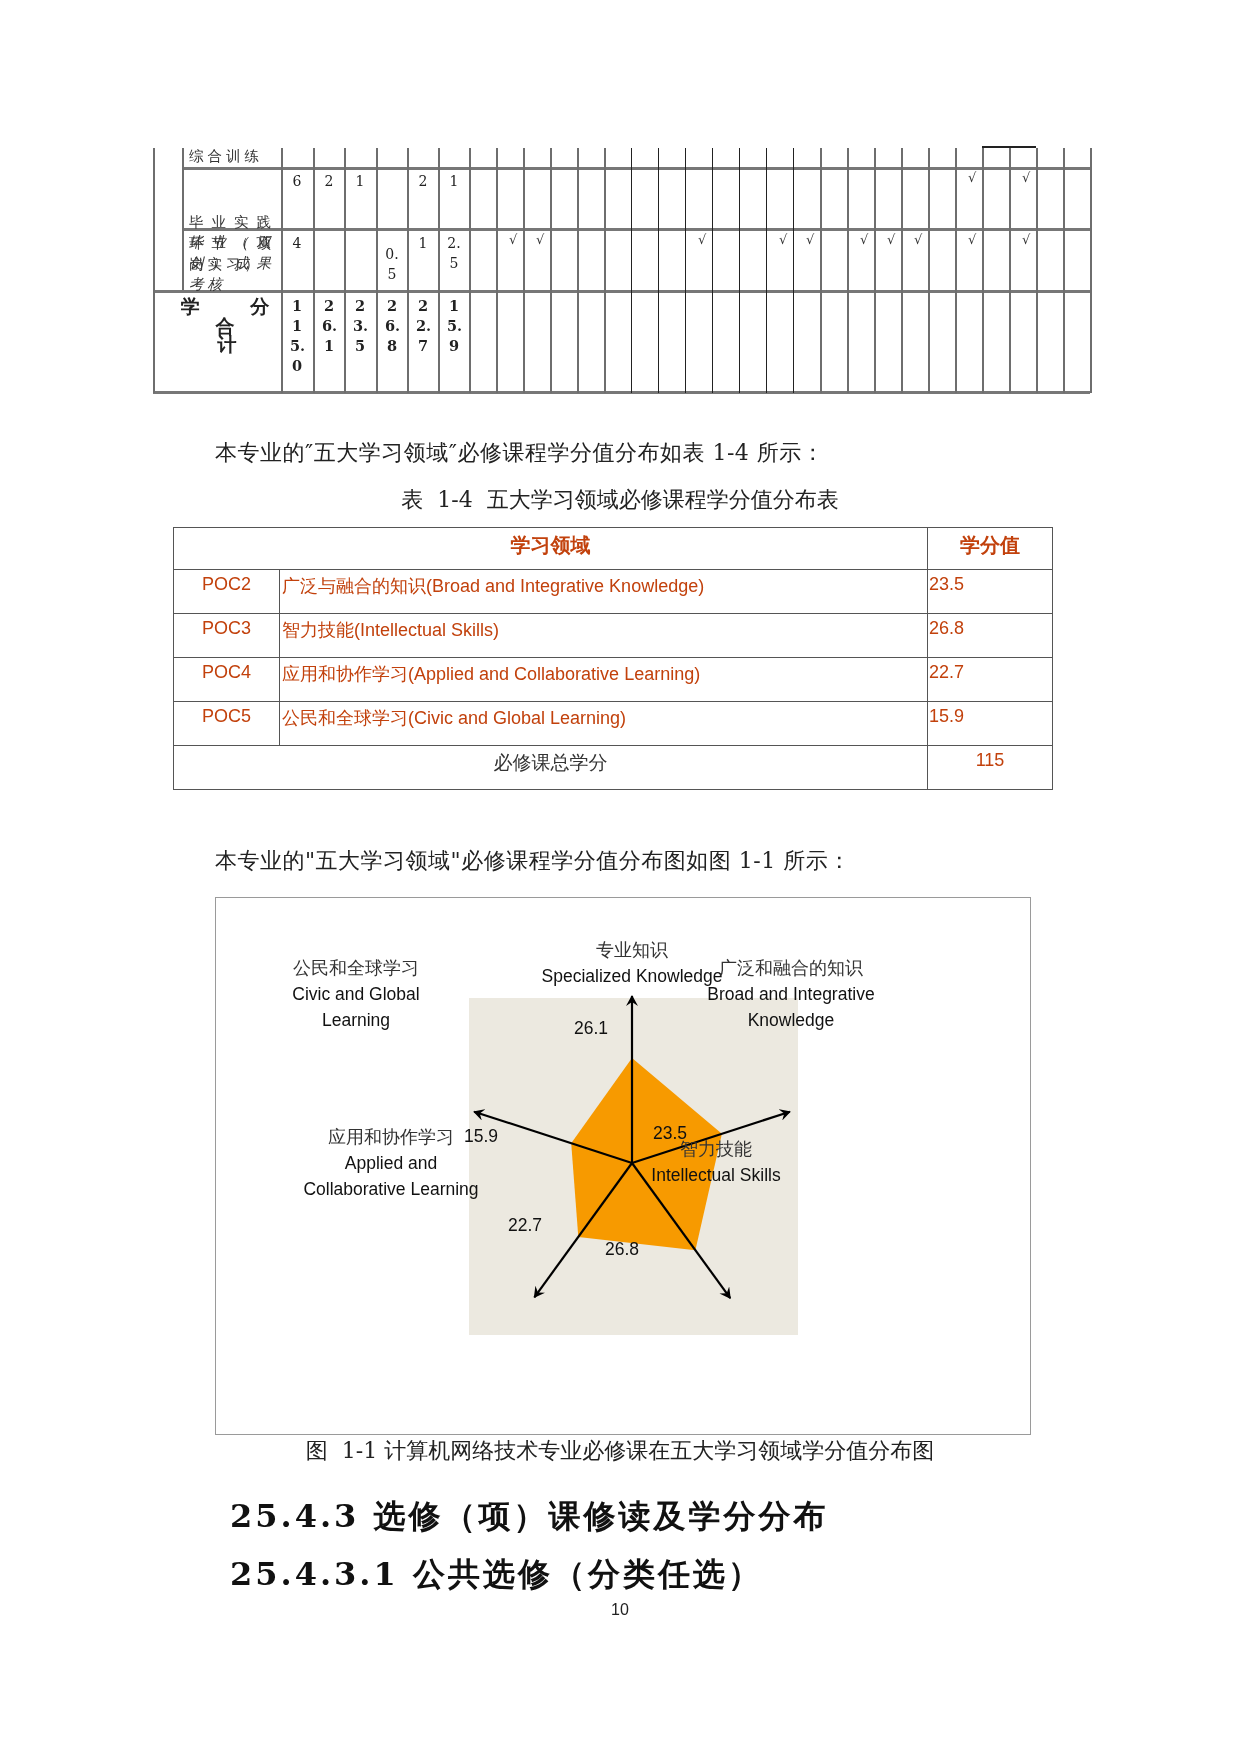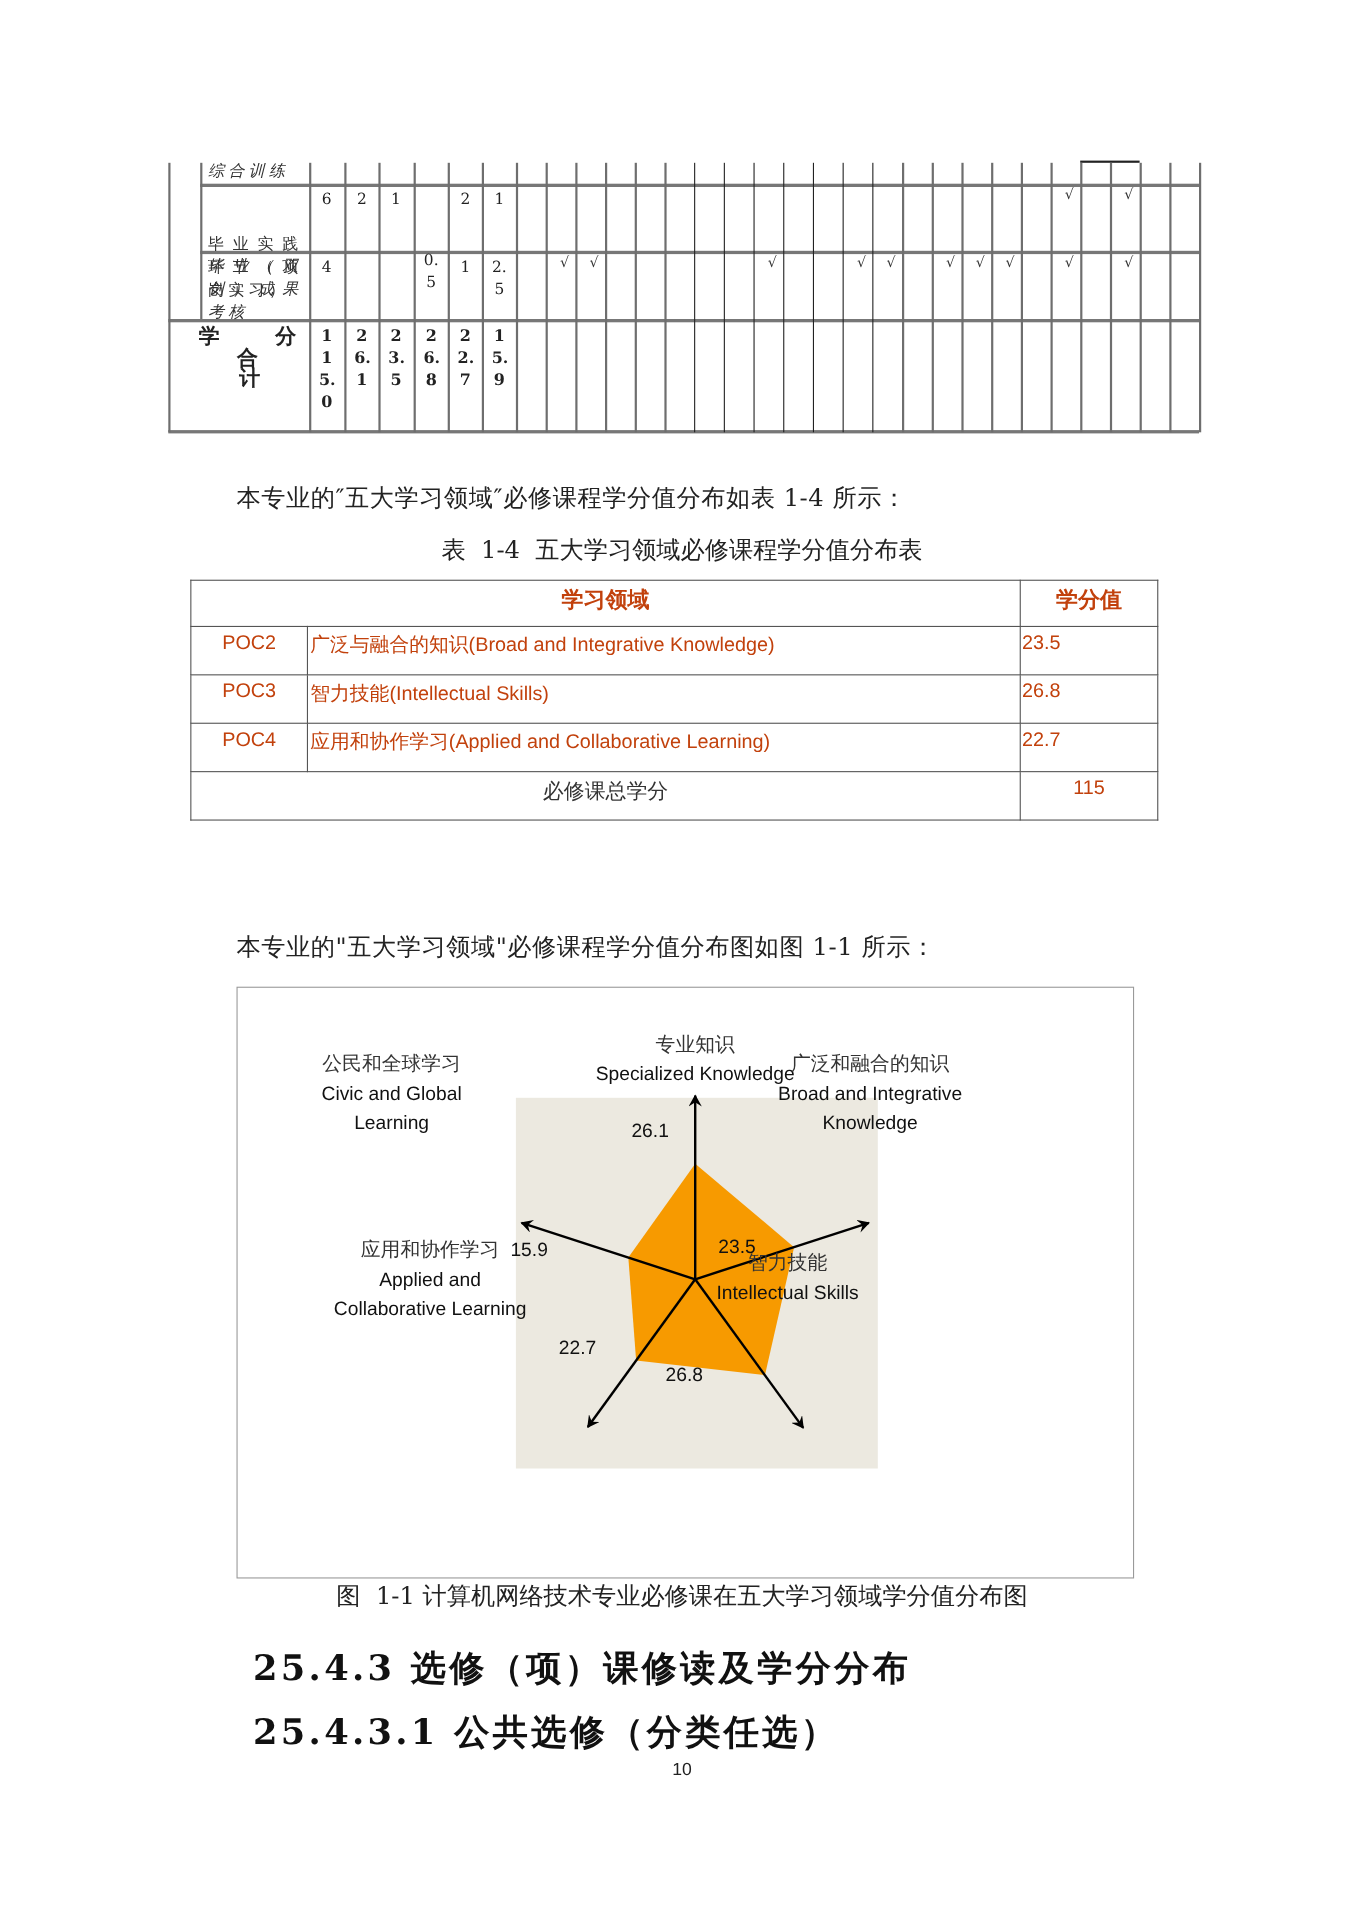--- a/index.html
+++ b/index.html
@@ -93,35 +93,35 @@
       <div class="vline" style="left: 748px; height: 245px;"></div>
       <div class="vline" style="left: 775px; height: 245px;"></div>
       <div class="vline" style="left: 802px; height: 245px;"></div>
       <div class="vline" style="left: 829px; height: 245px;"></div>
       <div class="vline" style="left: 856px; height: 245px;"></div>
       <div class="vline" style="left: 883px; height: 245px;"></div>
       <div class="vline" style="left: 910px; height: 245px;"></div>
       <div class="vline" style="left: 937px; height: 245px;"></div>
     </div>
 
-  <div class="cell name" style="left:36px; top:-2px; width:86px;font-style:italic;">综合训练</div>
+  <div class="cell name" style="left:36px; top:-2px; width:86px;">综合训练</div>
   <div class="cell name" style="left:36px; top:22px; width:86px;margin-top:42px;">毕业实践环节（顶岗实习）</div>
   <div class="cell name" style="left:36px; top:84px; width:86px;font-style:italic;">毕业（双创）成果考核</div>
 
   <div class="cell digit" style="left:137px; top:23px;">6</div>
   <div class="cell digit" style="left:169px; top:23px;">2</div>
   <div class="cell digit" style="left:200px; top:23px;">1</div>
   <div class="cell digit" style="left:232px; top:23px;"></div>
   <div class="cell digit" style="left:263px; top:23px;">2</div>
   <div class="cell digit" style="left:294px; top:23px;">1</div>
 
   <div class="cell digit" style="left:137px; top:85px;">4</div>
   <div class="cell digit" style="left:169px; top:85px;"></div>
   <div class="cell digit" style="left:200px; top:85px;"></div>
-  <div class="cell digit" style="left:232px; top:79px;">0.5</div>
+  <div class="cell digit" style="left:232px; top:96px;">0.5</div>
   <div class="cell digit" style="left:263px; top:85px;">1</div>
   <div class="cell digit" style="left:294px; top:85px;">2.5</div>
 
   <div class="cell totlabel" style="left:0; top:148px; width:148px; text-align:center;">
     <div style="letter-spacing:22px; padding-left:18px;">学 分 合</div>
     <div style="margin-top:-2px;">计</div>
   </div>
   <div class="cell digit bold" style="left:137px; top:148px;">115.0</div>
   <div class="cell digit bold" style="left:169px; top:148px;">26.1</div>
   <div class="cell digit bold" style="left:200px; top:148px;">23.5</div>
@@ -164,20 +164,25 @@
     <td class="code">POC3</td>
     <td class="dom">智力技能(Intellectual Skills)</td>
     <td class="val">26.8</td>
   </tr>
   <tr>
     <td class="code">POC4</td>
     <td class="dom">应用和协作学习(Applied and Collaborative Learning)</td>
     <td class="val">22.7</td>
   </tr>
   <tr>
+    <td class="code">POC5</td>
+    <td class="dom">公民和全球学习(Civic and Global Learning)</td>
+    <td class="val">15.9</td>
+  </tr>
+  <tr>
     <td colspan="2" class="totlbl">必修课总学分</td>
     <td class="totval">115</td>
   </tr>
 </tbody>
   </table>
 
 <div class="abs para" style="left:215px; top:846px;">本专业的"五大学习领域"必修课程学分值分布图如图 1-1 所示：</div>
 
 <div class="fig">
   <svg width="814" height="536" viewBox="0 0 814 536">

